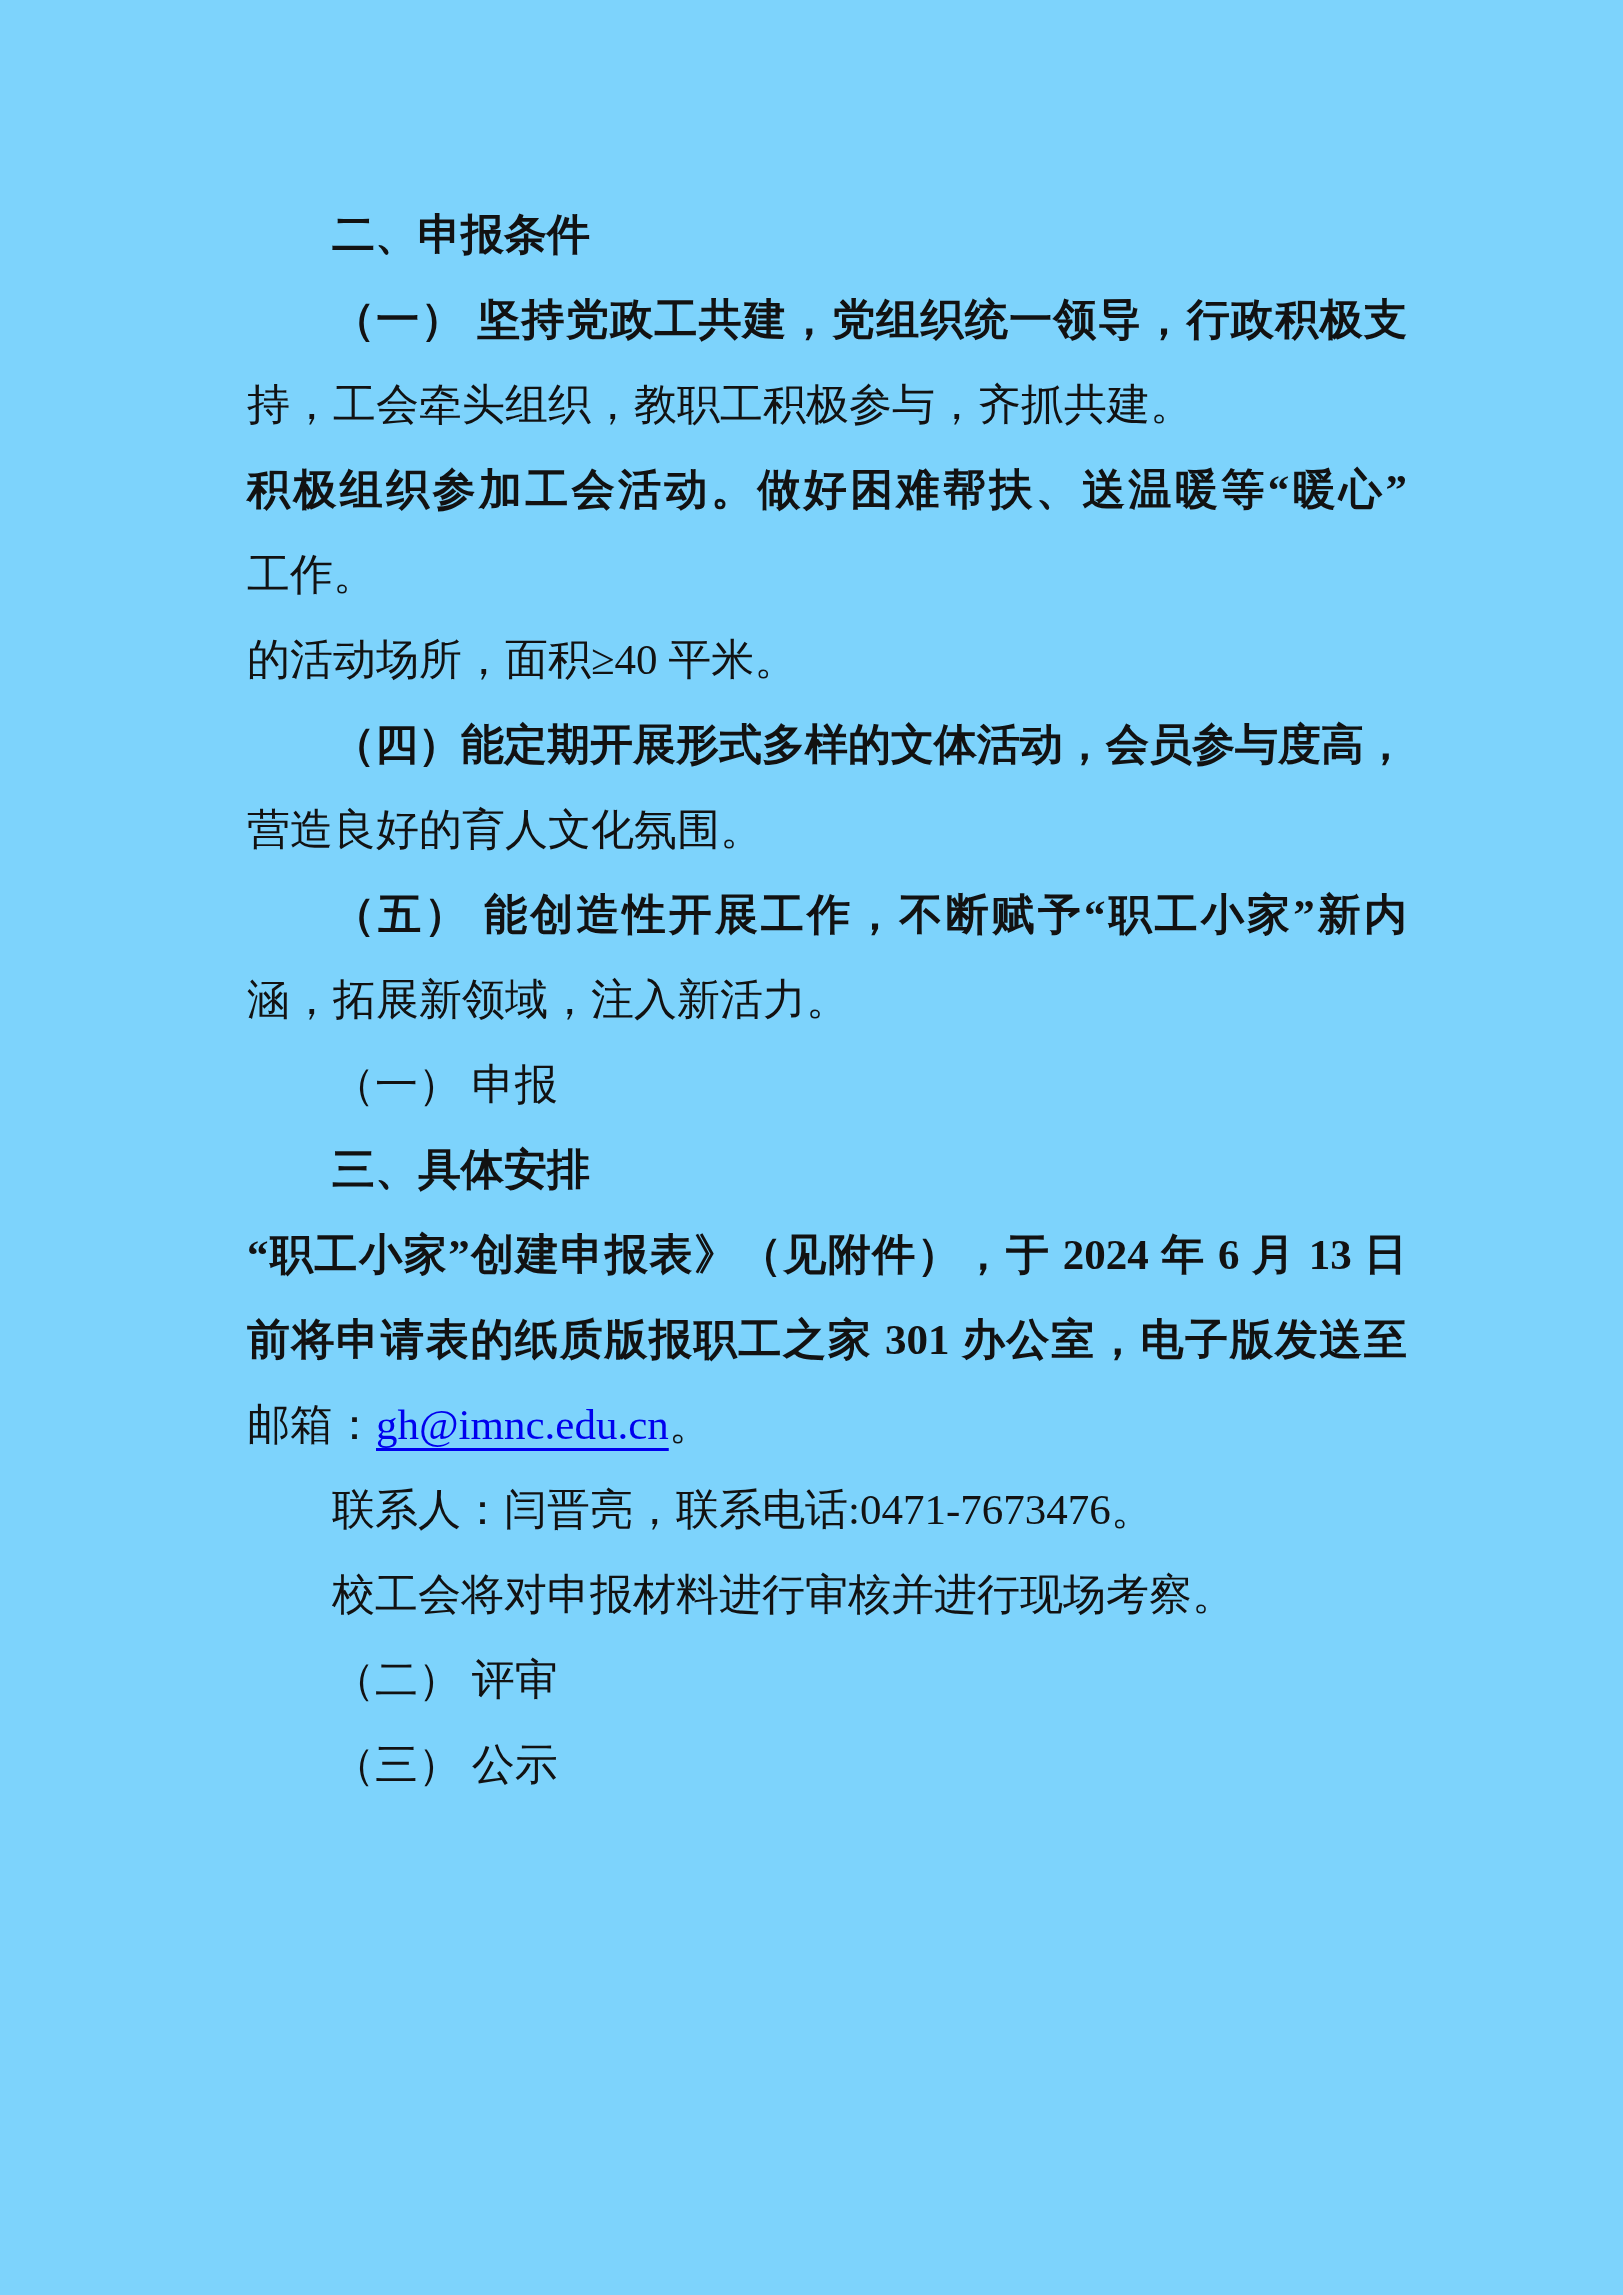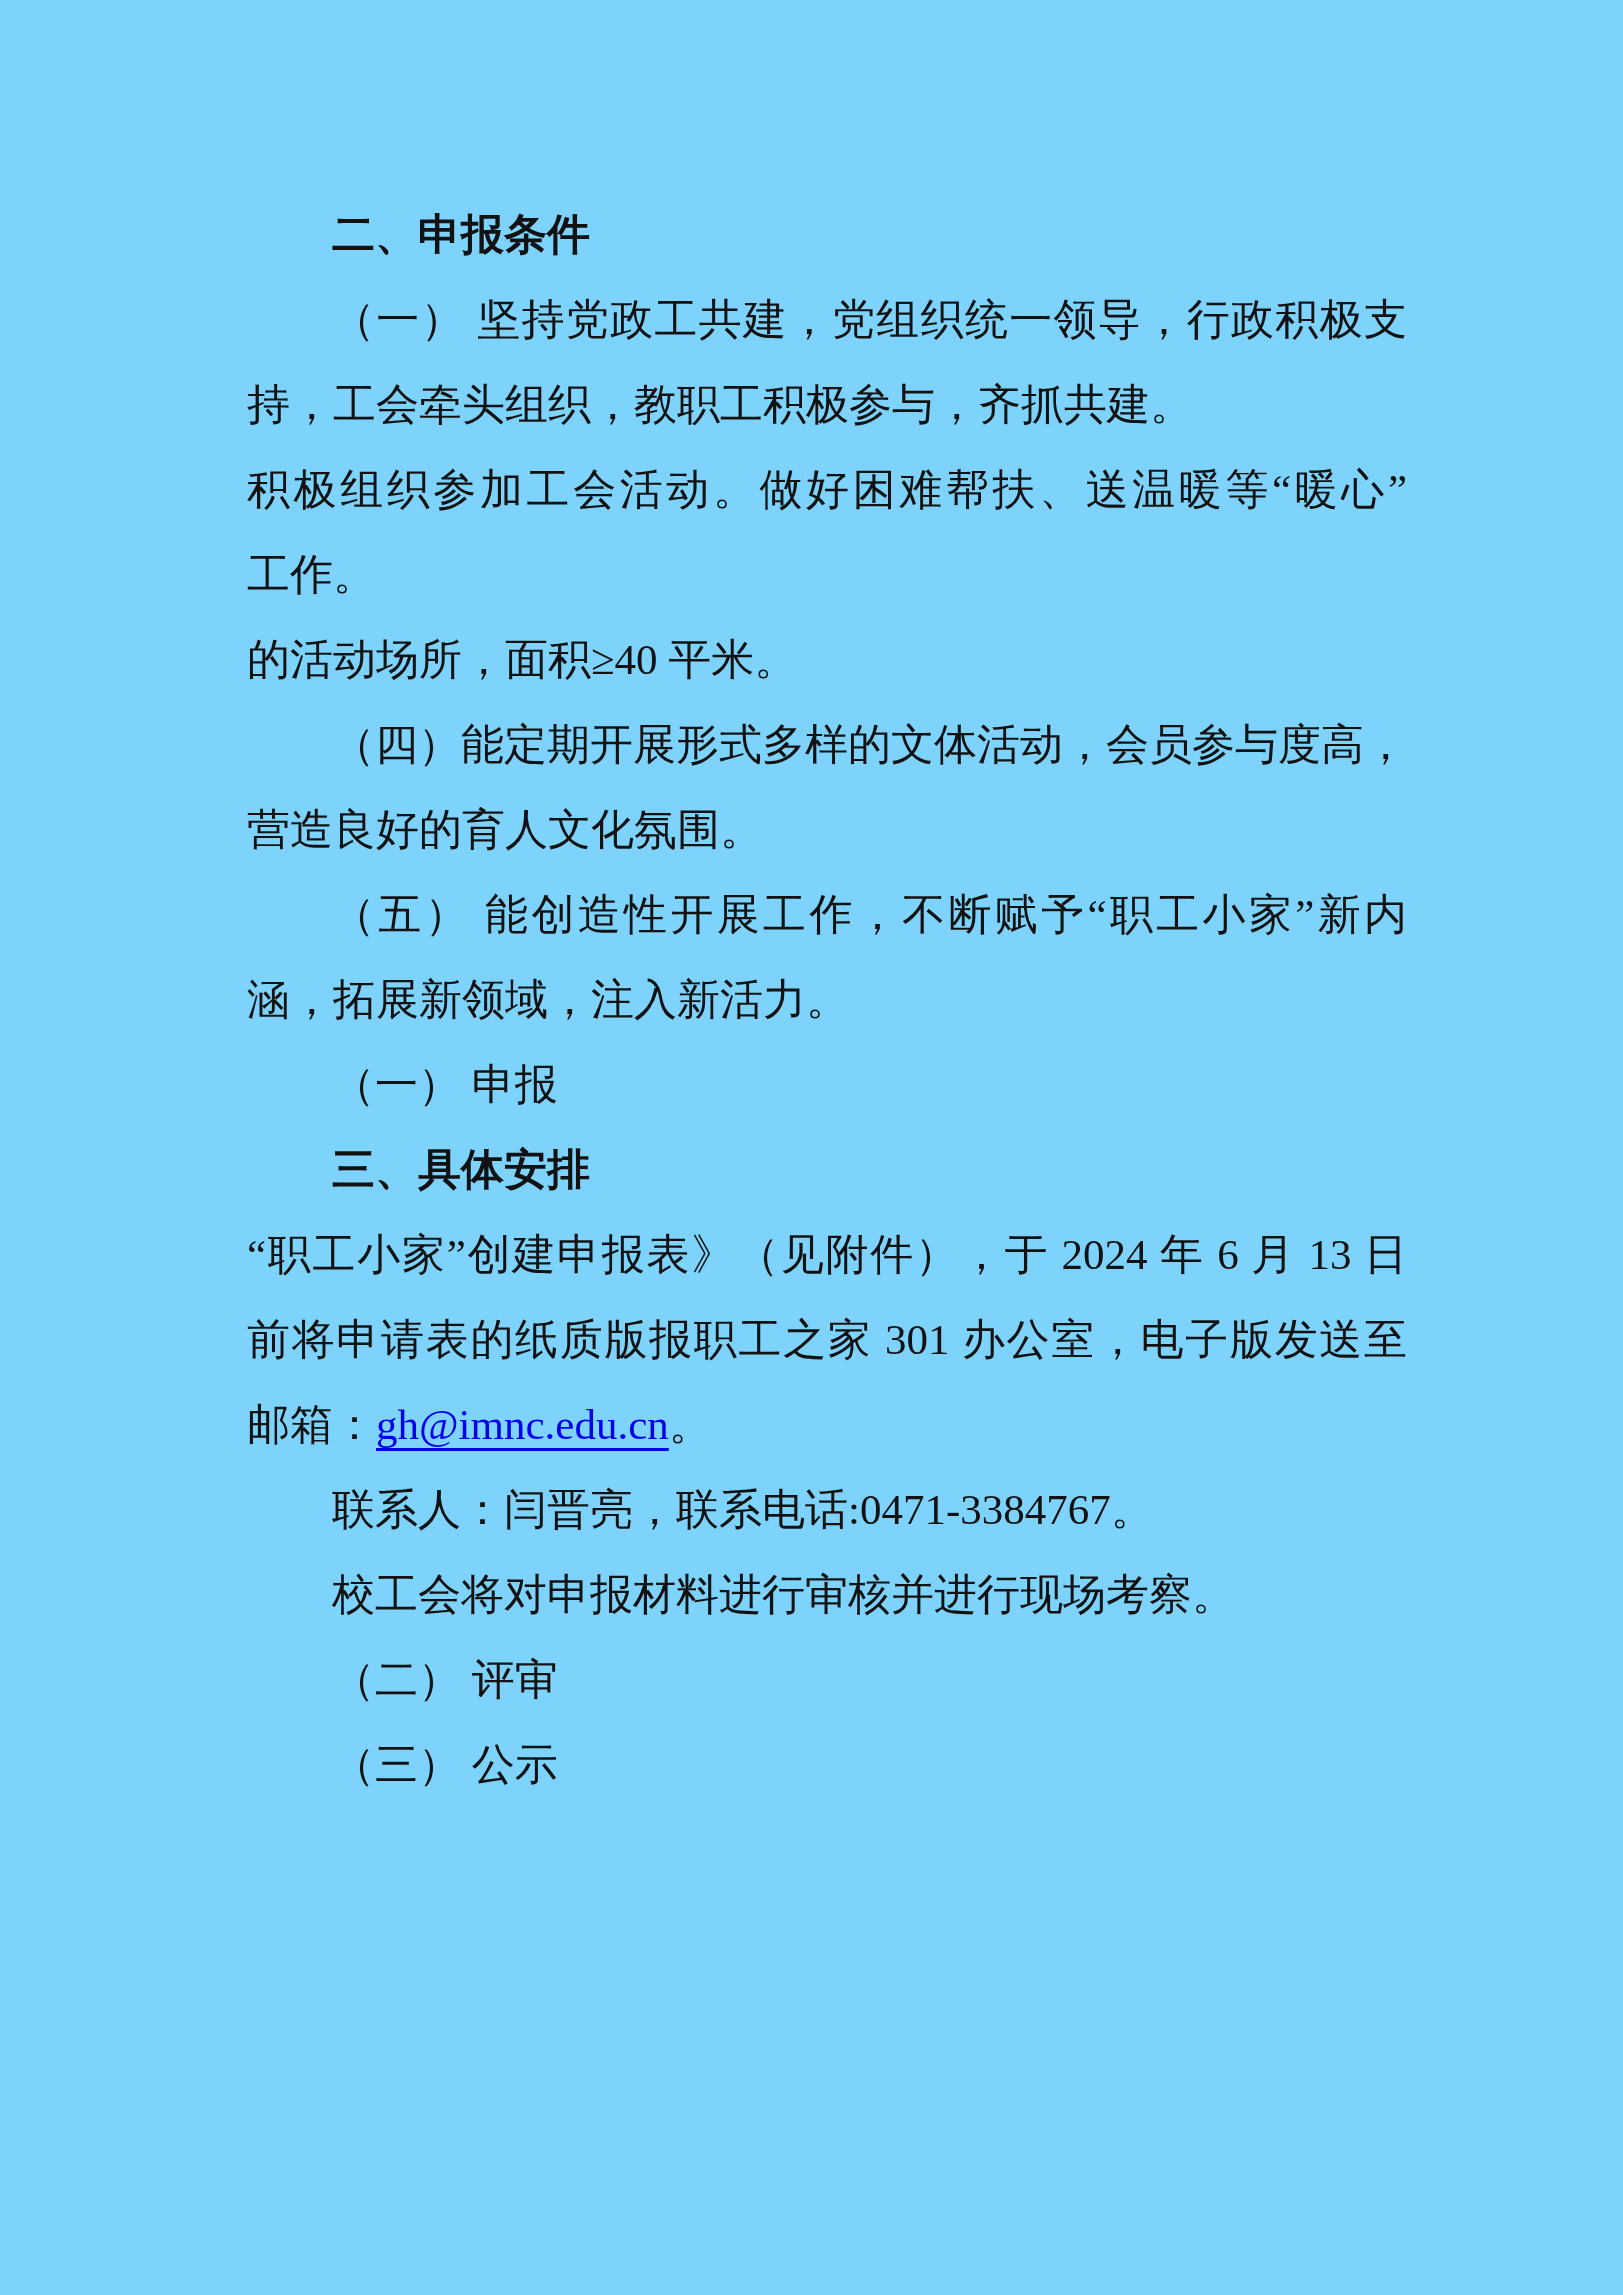--- a/index.html
+++ b/index.html
@@ -21,21 +21,21 @@
     width:1160px;
   }
   .line{
     font-size:43px;
     line-height:85px;
     height:85px;
     text-align:left;
     white-space:normal;
   }
   .line.ind{ text-indent:85px; }
-  .line.jst{ text-align:justify; text-align-last:justify; }
+  .line.jst{ text-align:justify; text-align-last:justify;font-weight:bold; }
   .line.heading{
     font-family:"Liberation Sans","DejaVu Sans",sans-serif;
     font-weight:700;
   }
   a.email{
     text-decoration:underline;
     text-decoration-thickness:3.3px;
     text-underline-offset:9.2px;
     cursor:pointer;
   }
@@ -53,19 +53,19 @@
       <div class="line">的活动场所，面积≥40 平米。</div>
       <div class="line ind jst">（四）能定期开展形式多样的文体活动，会员参与度高，</div>
       <div class="line">营造良好的育人文化氛围。</div>
       <div class="line ind jst">（五） 能创造性开展工作，不断赋予“职工小家”新内</div>
       <div class="line">涵，拓展新领域，注入新活力。</div>
       <div class="line ind">（一） 申报</div>
       <div class="line heading ind">三、具体安排</div>
       <div class="line jst">“职工小家”创建申报表》（见附件），于 2024 年 6 月 13 日</div>
       <div class="line jst">前将申请表的纸质版报职工之家 301 办公室，电子版发送至</div>
       <div class="line"><span>邮箱：</span><a class="email" style="color: rgb(0, 0, 238);">gh@imnc.edu.cn</a><span>。</span></div>
-      <div class="line ind">联系人：闫晋亮，联系电话:0471-3384767。</div>
+      <div class="line ind">联系人：闫晋亮，联系电话:0471-7673476。</div>
       <div class="line ind">校工会将对申报材料进行审核并进行现场考察。</div>
       <div class="line ind">（二） 评审</div>
       <div class="line ind">（三） 公示</div>
     </div>
 </div>
 
 
 </body></html>

